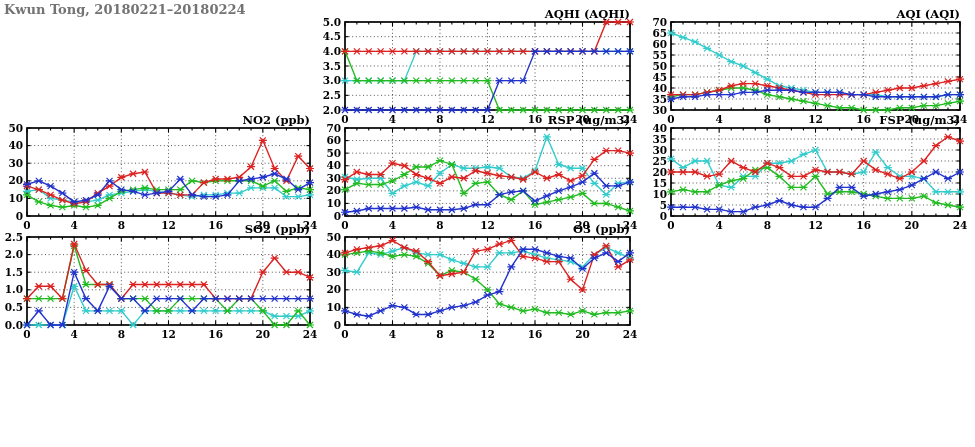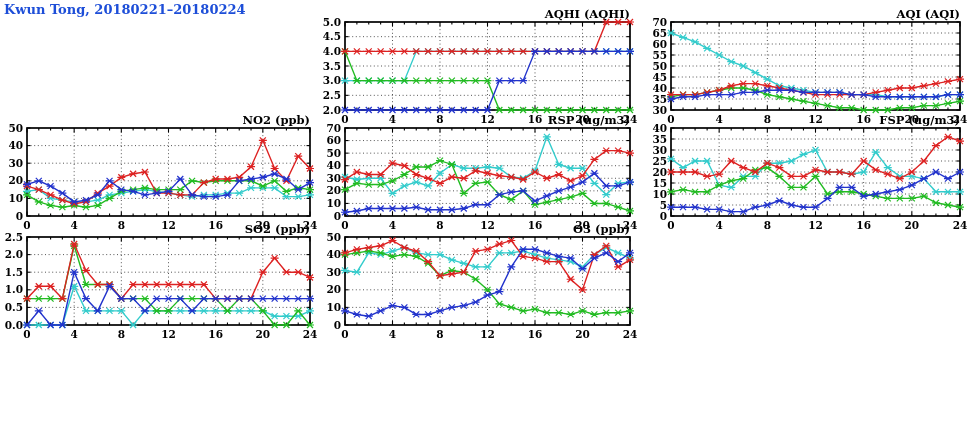--- a/index.html
+++ b/index.html
@@ -1,18 +1,18 @@
 <!DOCTYPE html>
 <html><head>
 <meta charset="utf-8">
 <style>
   html,body{margin:0;padding:0;}
   body{width:975px;height:447px;background:#ffffff;position:relative;overflow:hidden;
        font-family:"DejaVu Serif",serif;}
-  .page-title{position:absolute;left:4px;top:2px;font-weight:bold;font-size:13px;color:#1d4ed8;}
+  .page-title{position:absolute;left:4px;top:2px;font-weight:bold;font-size:13px;color:#737373;}
   .chart{position:absolute;}
   svg{display:block;}
   .grid{stroke:#555;stroke-width:1;stroke-dasharray:1 2.6;}
   .tick{stroke:#000;stroke-width:1.1;}
   .frame{fill:none;stroke:#000;stroke-width:1.7;}
   .lab{font:bold 10.5px "DejaVu Serif",serif;fill:#000;}
   .ctitle{font:bold 11.5px "DejaVu Serif",serif;fill:#000;}
 </style>
 </head>
 <body>

